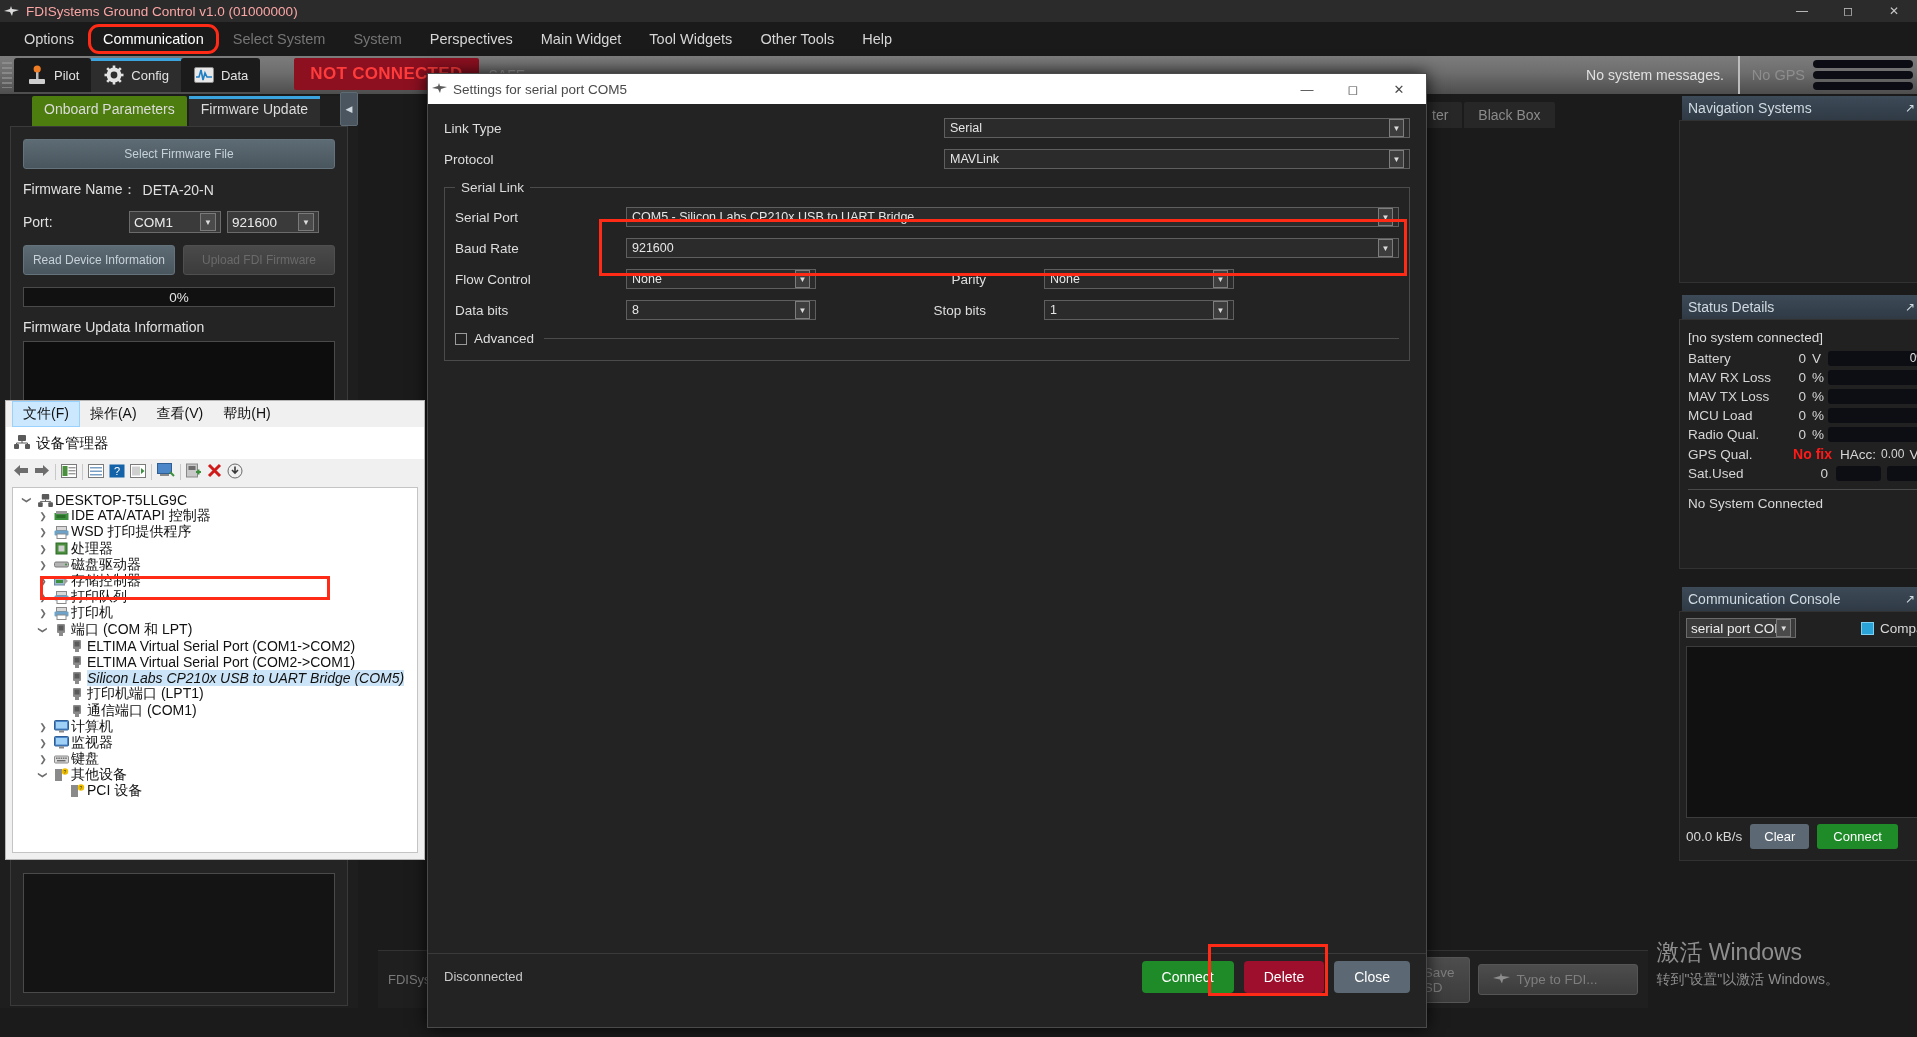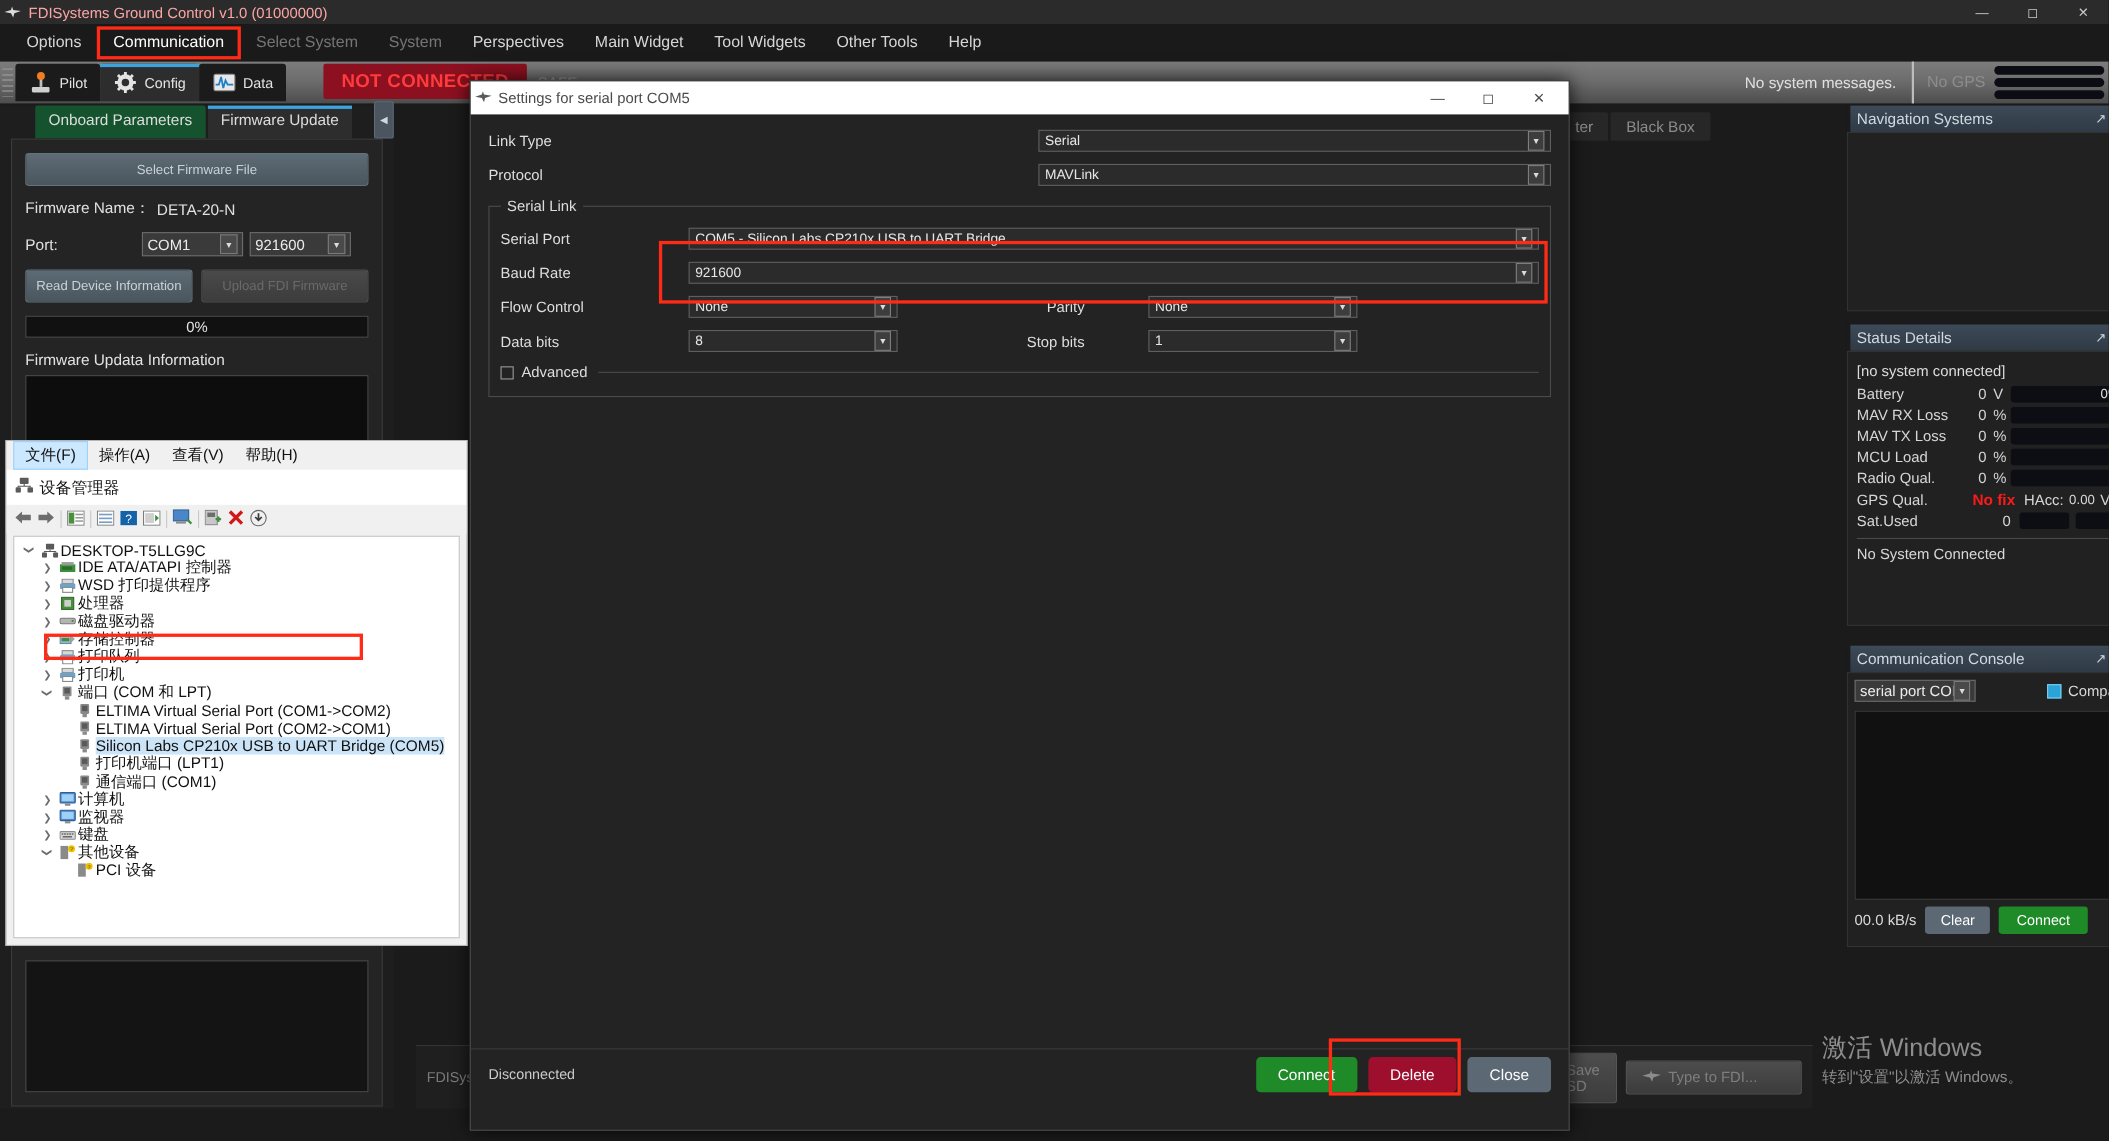--- a/index.html
+++ b/index.html
@@ -35,21 +35,21 @@
   #menubar {
     position:absolute; left:0; top:22px; width:1917px; height:34px;
     background:#1a1a1a;
     display:flex; align-items:center; padding-left:10px;
   }
   .menu-item {
     padding:6px 14px; font-size:14.5px; color:#d6d6d6; white-space:nowrap;
   }
   .menu-item.dim { color:#757575; }
   .menu-item.highlight {
-    border:3px solid #ff2b17; border-radius:0; padding:4px 12px;
+    border:3px solid #ff2b17; border-radius:11px; padding:4px 12px;
     color:#ffffff;
   }
 
   
   #toolbar {
     position:absolute; left:0; top:56px; width:1917px; height:38px;
     background:linear-gradient(to bottom,#7c7c7c 0%,#6d6d6d 45%,#4d4d4d 100%);
     display:flex; align-items:stretch;
   }
   #toolbar .drag-dots {
@@ -83,21 +83,21 @@
   #gps-bars { display:flex; flex-direction:column; justify-content:center; gap:3px; padding-right:4px;}
   #gps-bars div { width:100px; height:8px; background:#0c0c14; border-radius:4px; }
 
   
   #left-panel {
     position:absolute; left:0; top:96px; width:358px; height:912px;
     background:#1e1e1e;
   }
   #left-tabs { display:flex; padding-left:32px; height:30px; }
   .lt-tab {
-    background:#14532d; color:#dcdcdc; font-size:14px;
+    background:#4d7c0f; color:#dcdcdc; font-size:14px;
     padding:5px 12px; margin-right:2px; border-radius:2px 2px 0 0; position:relative;
   }
   .lt-tab.active { background:#2d2d2d; }
   .lt-tab.active:after{content:"";position:absolute;left:0;right:0;top:0;height:3px;background:#3ba3dd;}
   #left-body {
     position:absolute; left:10px; top:30px; width:338px; height:880px;
     background:#242424; border:1px solid #3a3a3a; padding:12px;
   }
   .fw-btn {
     background:linear-gradient(to bottom,#5d6b74,#4a565e);
@@ -782,21 +782,21 @@
         <span class="chev"></span>
         <span class="ic">
           <svg width="14" height="14" viewBox="0 0 14 14">
             <rect x="3" y="1" width="8" height="9" rx="1" fill="#8a8a8a"></rect>
             <rect x="4.5" y="2.5" width="5" height="5" fill="#5a5a5a"></rect>
             <rect x="5" y="10" width="4" height="3" fill="#8a8a8a"></rect>
           </svg>
         </span>
         <span class="lbl">ELTIMA Virtual Serial Port (COM2-&gt;COM1)</span>
       </div>
-      <div class="tn sel" style="padding-left: 38px;">
+      <div class="tn sel" style="padding-left: 38px; font-style: italic;">
         <span class="chev"></span>
         <span class="ic">
           <svg width="14" height="14" viewBox="0 0 14 14">
             <rect x="3" y="1" width="8" height="9" rx="1" fill="#8a8a8a"></rect>
             <rect x="4.5" y="2.5" width="5" height="5" fill="#5a5a5a"></rect>
             <rect x="5" y="10" width="4" height="3" fill="#8a8a8a"></rect>
           </svg>
         </span>
         <span class="lbl">Silicon Labs CP210x USB to UART Bridge (COM5)</span>
       </div>

